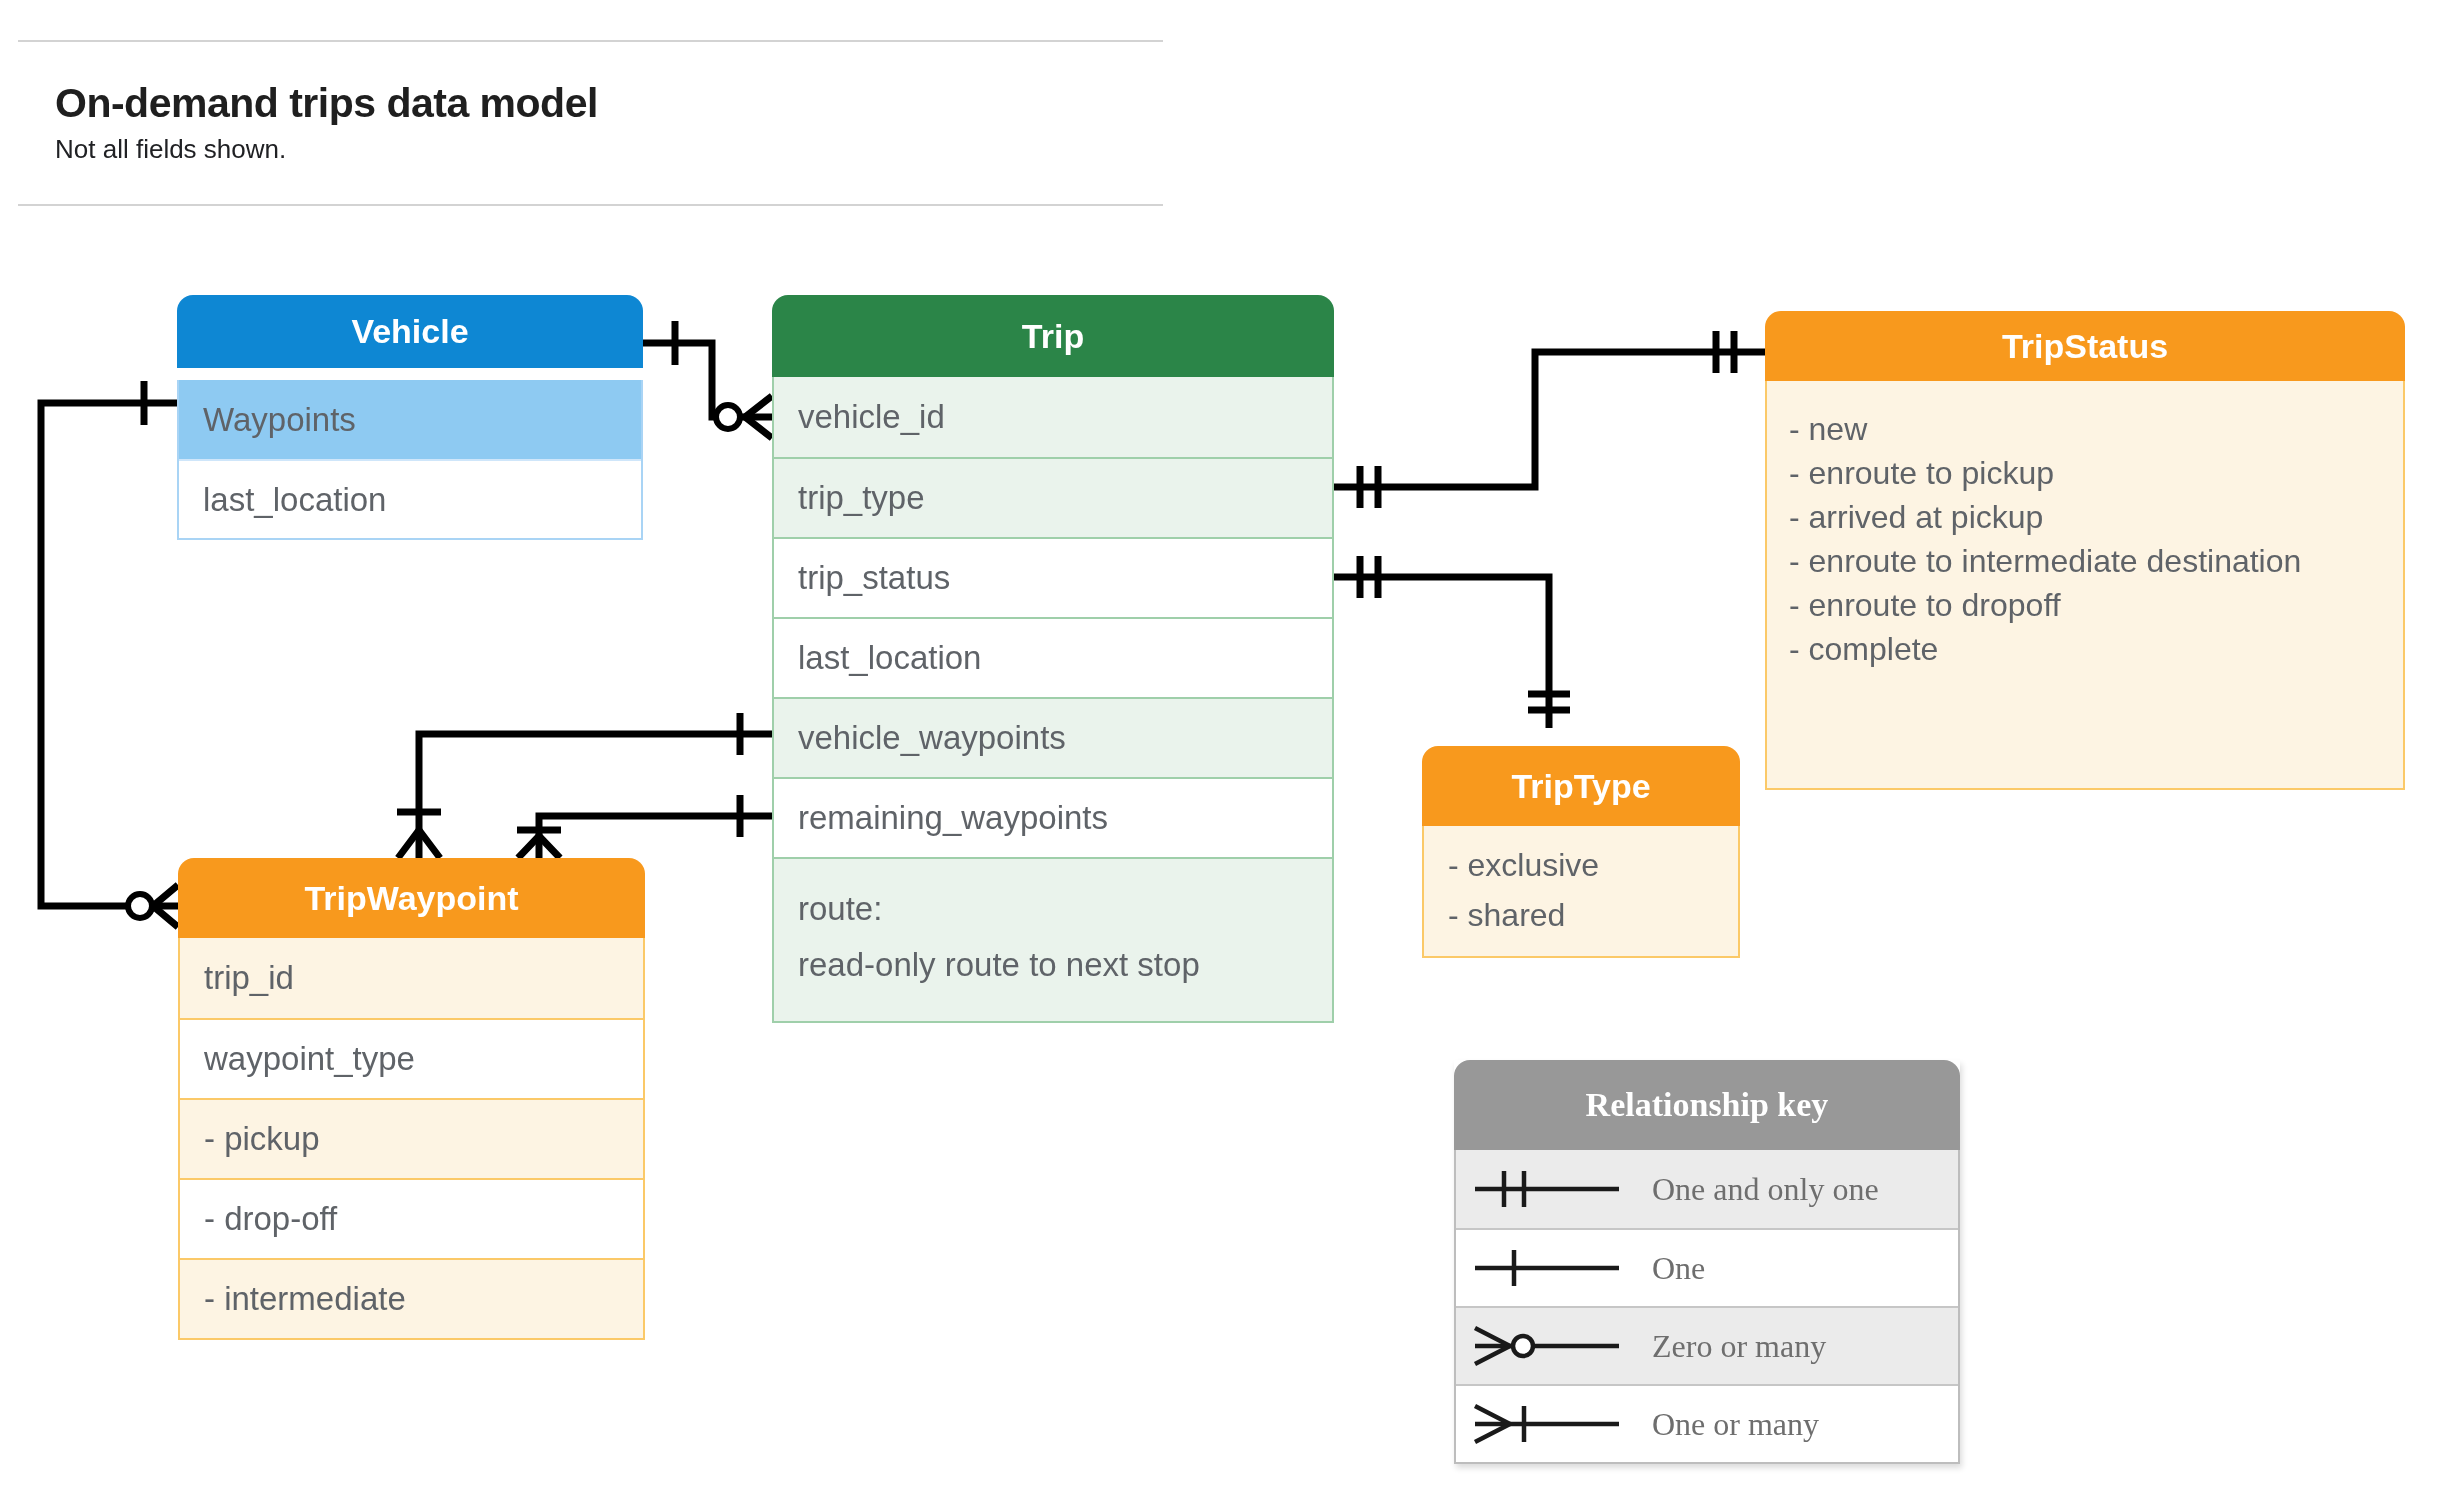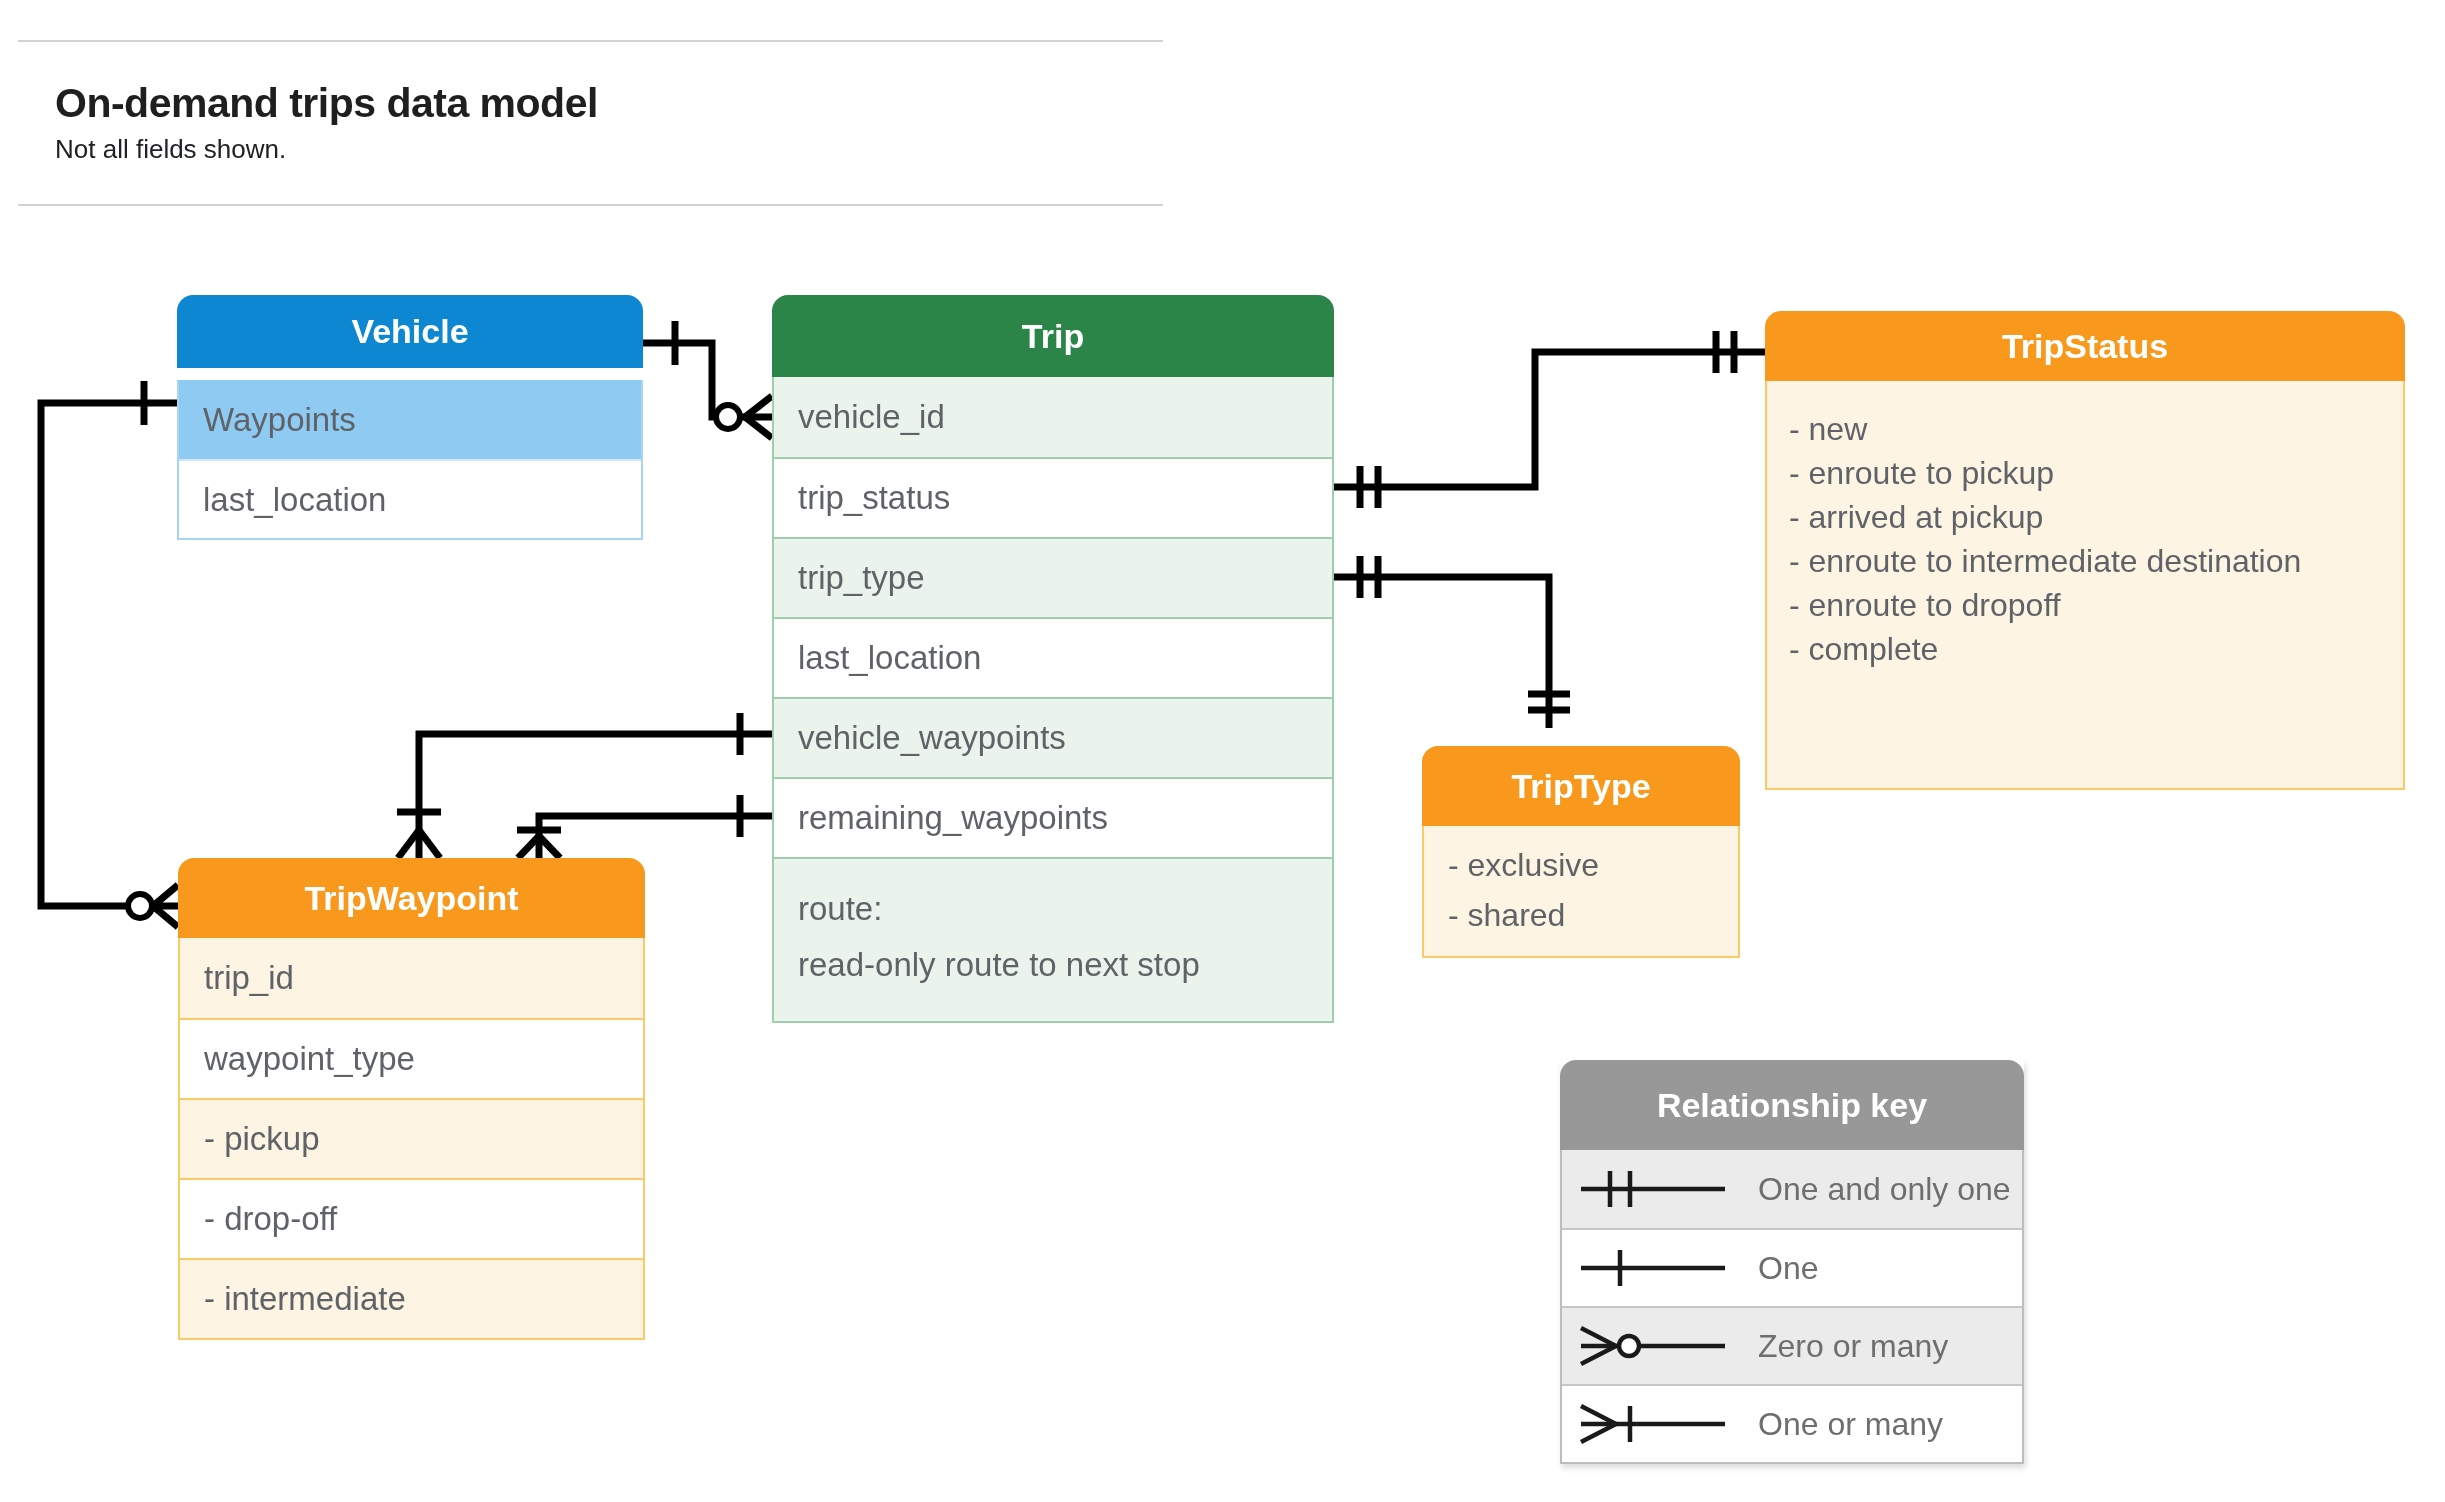--- a/index.html
+++ b/index.html
@@ -81,21 +81,21 @@
   #triptype{left:1392px;top:746px;width:318px;margin-left:30px;}
   #triptype .ehead{height:80px;}
   #triptype .ebody{height:132px;background:var(--c-orange_row);padding-top:14px;}
   #triptype .list div{line-height:50px;}
 
   #tripwaypoint{left:178px;top:858px;width:467px;}
   #tripwaypoint .ehead{height:80px;}
   #tripwaypoint .row+.row{border-top:2px solid var(--c-orange_border);}
 
   
-  #legend{left:1560px;top:1060px;width:464px;box-shadow:2px 4px 6px rgba(0,0,0,.14);}
+  #legend{left:1454px;top:1060px;width:506px;box-shadow:2px 4px 6px rgba(0,0,0,.14);font-family:Liberation Serif, serif;}
   #legend .ehead{height:90px;background:var(--c-gray_header);}
   #legend .ebody{border-color:var(--c-gray_border);}
   #legend .lrow{height:78px;display:flex;align-items:center;}
   #legend .lrow+.lrow{border-top:2px solid #c6c6c6;}
   #legend .lrow.tint{background:var(--c-gray_row);}
   #legend .lrow svg{margin-left:16px;flex:none;}
   #legend .lrow svg line,#legend .lrow svg path{stroke:#1a1a1a;stroke-width:4.5;fill:none;}
   #legend .lrow svg circle{stroke:#1a1a1a;stroke-width:4.5;fill:#fff;}
   .llabel{margin-left:30px;font-size:32px;color:var(--c-legend_text);}
 </style>
@@ -161,22 +161,22 @@
     <div class="ebody">
       <div class="row hl-blue">Waypoints</div>
       <div class="row">last_location</div>
     </div>
   </div>
 
   <div class="entity" id="trip">
     <div class="ehead">Trip</div>
     <div class="ebody">
       <div class="row tint-green">vehicle_id</div>
+      <div class="row tint-green">trip_type</div>
       <div class="row">trip_status</div>
-      <div class="row tint-green">trip_type</div>
       <div class="row">last_location</div>
       <div class="row tint-green">vehicle_waypoints</div>
       <div class="row">remaining_waypoints</div>
       <div class="routerow">
         <div>route:</div>
         <div>read-only route to next stop</div>
       </div>
     </div>
   </div>
 

